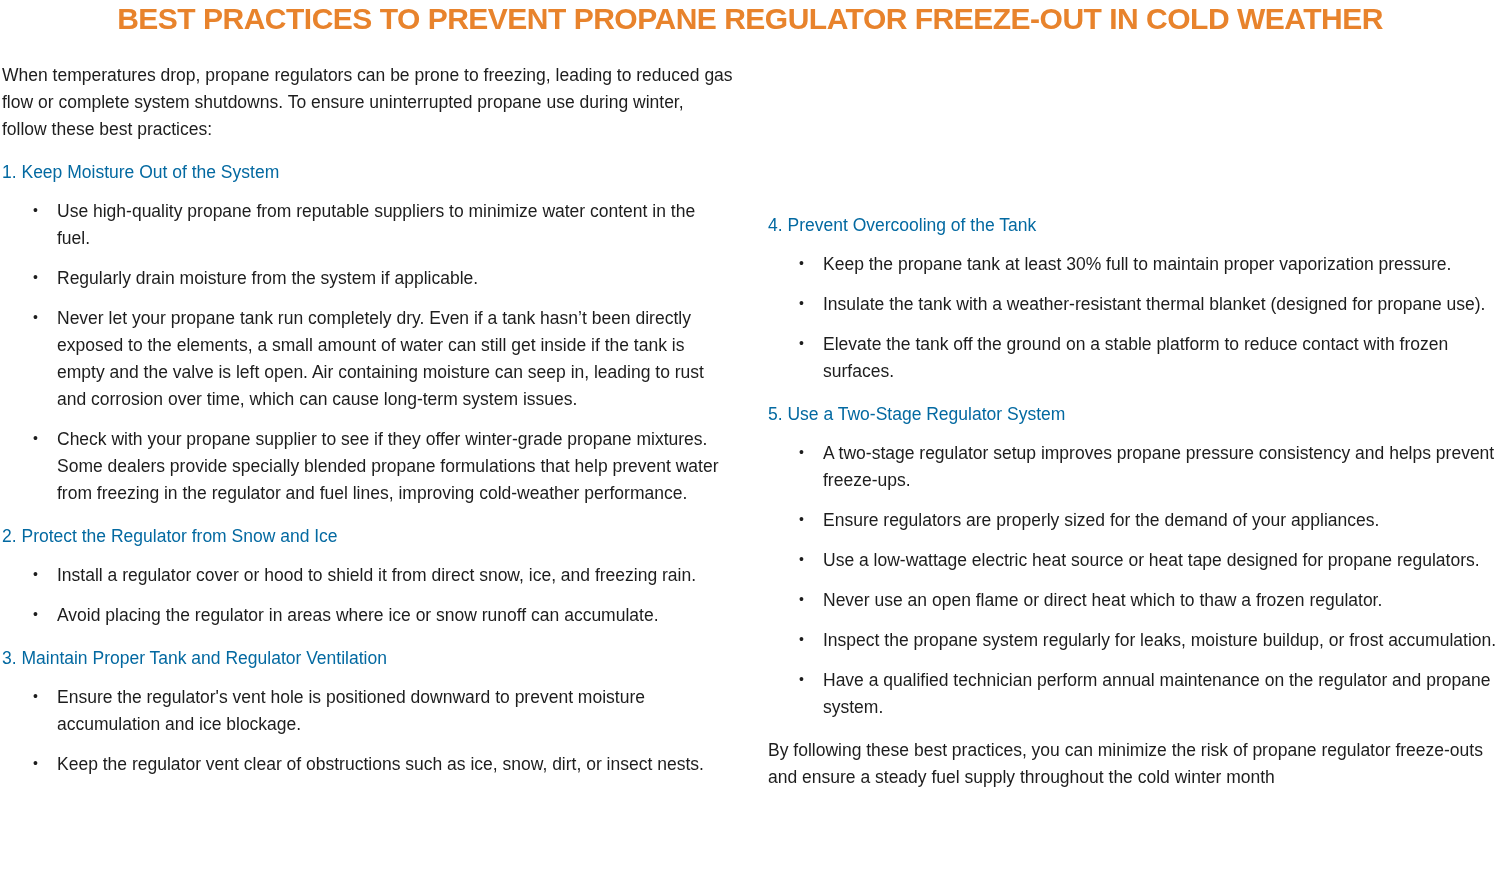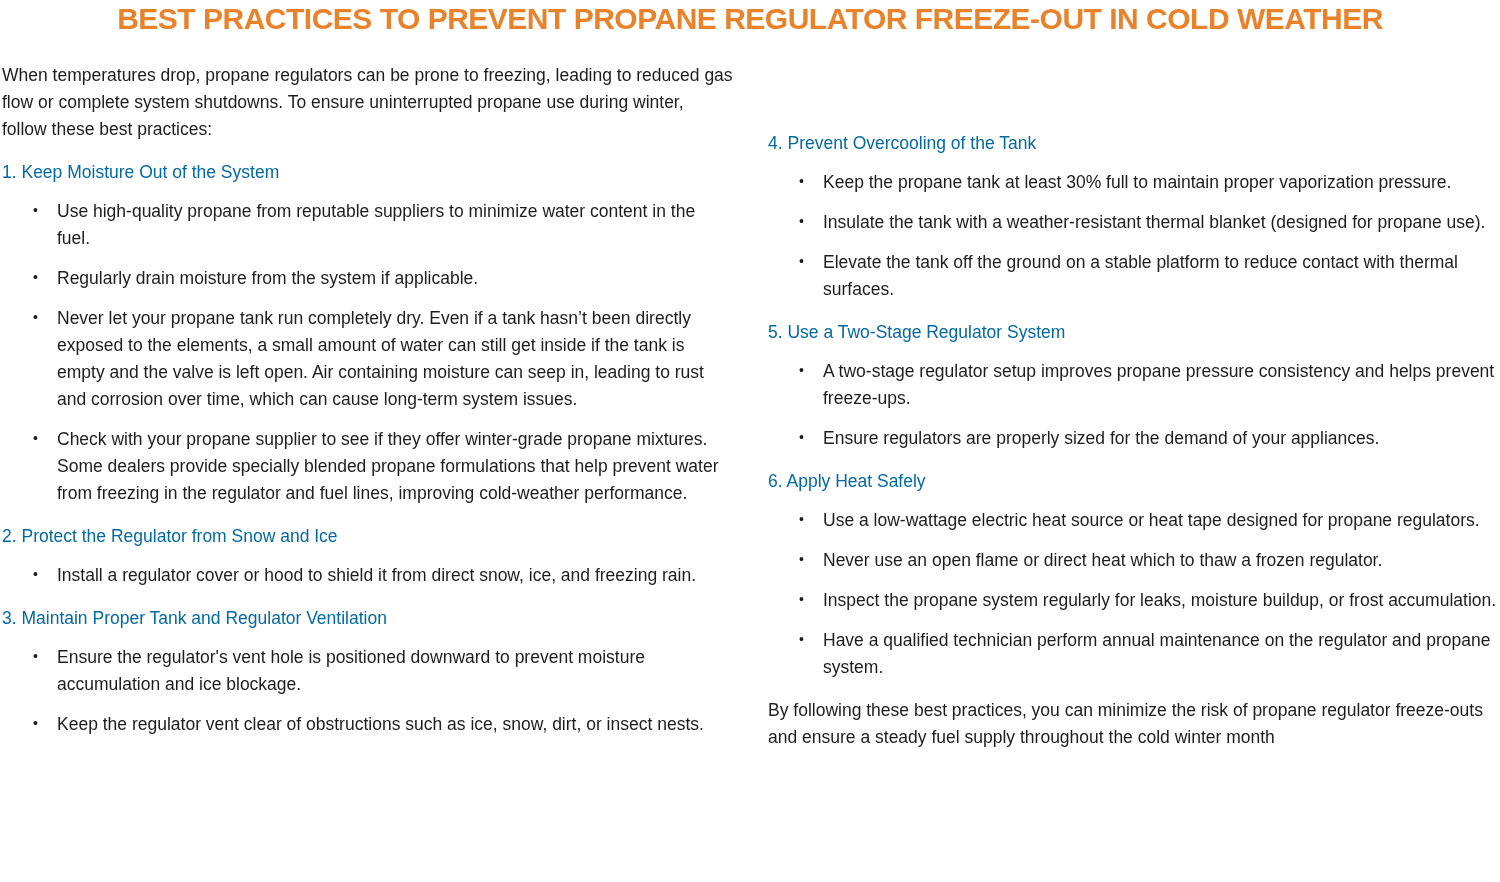--- a/index.html
+++ b/index.html
@@ -87,52 +87,52 @@
           <li>Regularly drain moisture from the system if applicable.</li>
           <li>Never let your propane tank run completely dry. Even if a tank hasn’t been directly exposed to the elements, a small amount of water can still get inside if the tank is empty and the valve is left open. Air containing moisture can seep in, leading to rust and corrosion over time, which can cause long-term system issues.</li>
           <li>Check with your propane supplier to see if they offer winter-grade propane mixtures. Some dealers provide specially blended propane formulations that help prevent water from freezing in the regulator and fuel lines, improving cold-weather performance.</li>
         </ul>
       </section>
 
       <section>
         <h2 class="section-heading">2. Protect the Regulator from Snow and Ice</h2>
         <ul class="bullet-list">
           <li>Install a regulator cover or hood to shield it from direct snow, ice, and freezing rain.</li>
+          <li>Avoid placing the regulator in areas where ice or snow runoff can accumulate.</li>
         </ul>
       </section>
 
       <section>
         <h2 class="section-heading">3. Maintain Proper Tank and Regulator Ventilation</h2>
         <ul class="bullet-list">
           <li>Ensure the regulator's vent hole is positioned downward to prevent moisture accumulation and ice blockage.</li>
           <li>Keep the regulator vent clear of obstructions such as ice, snow, dirt, or insect nests.</li>
         </ul>
       </section>
     </div>
 
     <div class="col col-right">
       <section>
         <h2 class="section-heading">4. Prevent Overcooling of the Tank</h2>
         <ul class="bullet-list">
           <li>Keep the propane tank at least 30% full to maintain proper vaporization pressure.</li>
           <li>Insulate the tank with a weather-resistant thermal blanket (designed for propane use).</li>
-          <li>Elevate the tank off the ground on a stable platform to reduce contact with thermal surfaces.</li>
+          <li>Elevate the tank off the ground on a stable platform to reduce contact with frozen surfaces.</li>
         </ul>
       </section>
 
       <section>
         <h2 class="section-heading">5. Use a Two-Stage Regulator System</h2>
         <ul class="bullet-list">
           <li>A two-stage regulator setup improves propane pressure consistency and helps prevent freeze-ups.</li>
           <li>Ensure regulators are properly sized for the demand of your appliances.</li>
         </ul>
       </section>
 
       <section>
-        <h2 class="section-heading">6. Apply Heat Safely</h2>
         <ul class="bullet-list">
           <li>Use a low-wattage electric heat source or heat tape designed for propane regulators.</li>
           <li>Never use an open flame or direct heat which to thaw a frozen regulator.</li>
         </ul>
       </section>
 
       <section>
         <ul class="bullet-list">
           <li>Inspect the propane system regularly for leaks, moisture buildup, or frost accumulation.</li>
           <li>Have a qualified technician perform annual maintenance on the regulator and propane system.</li>

